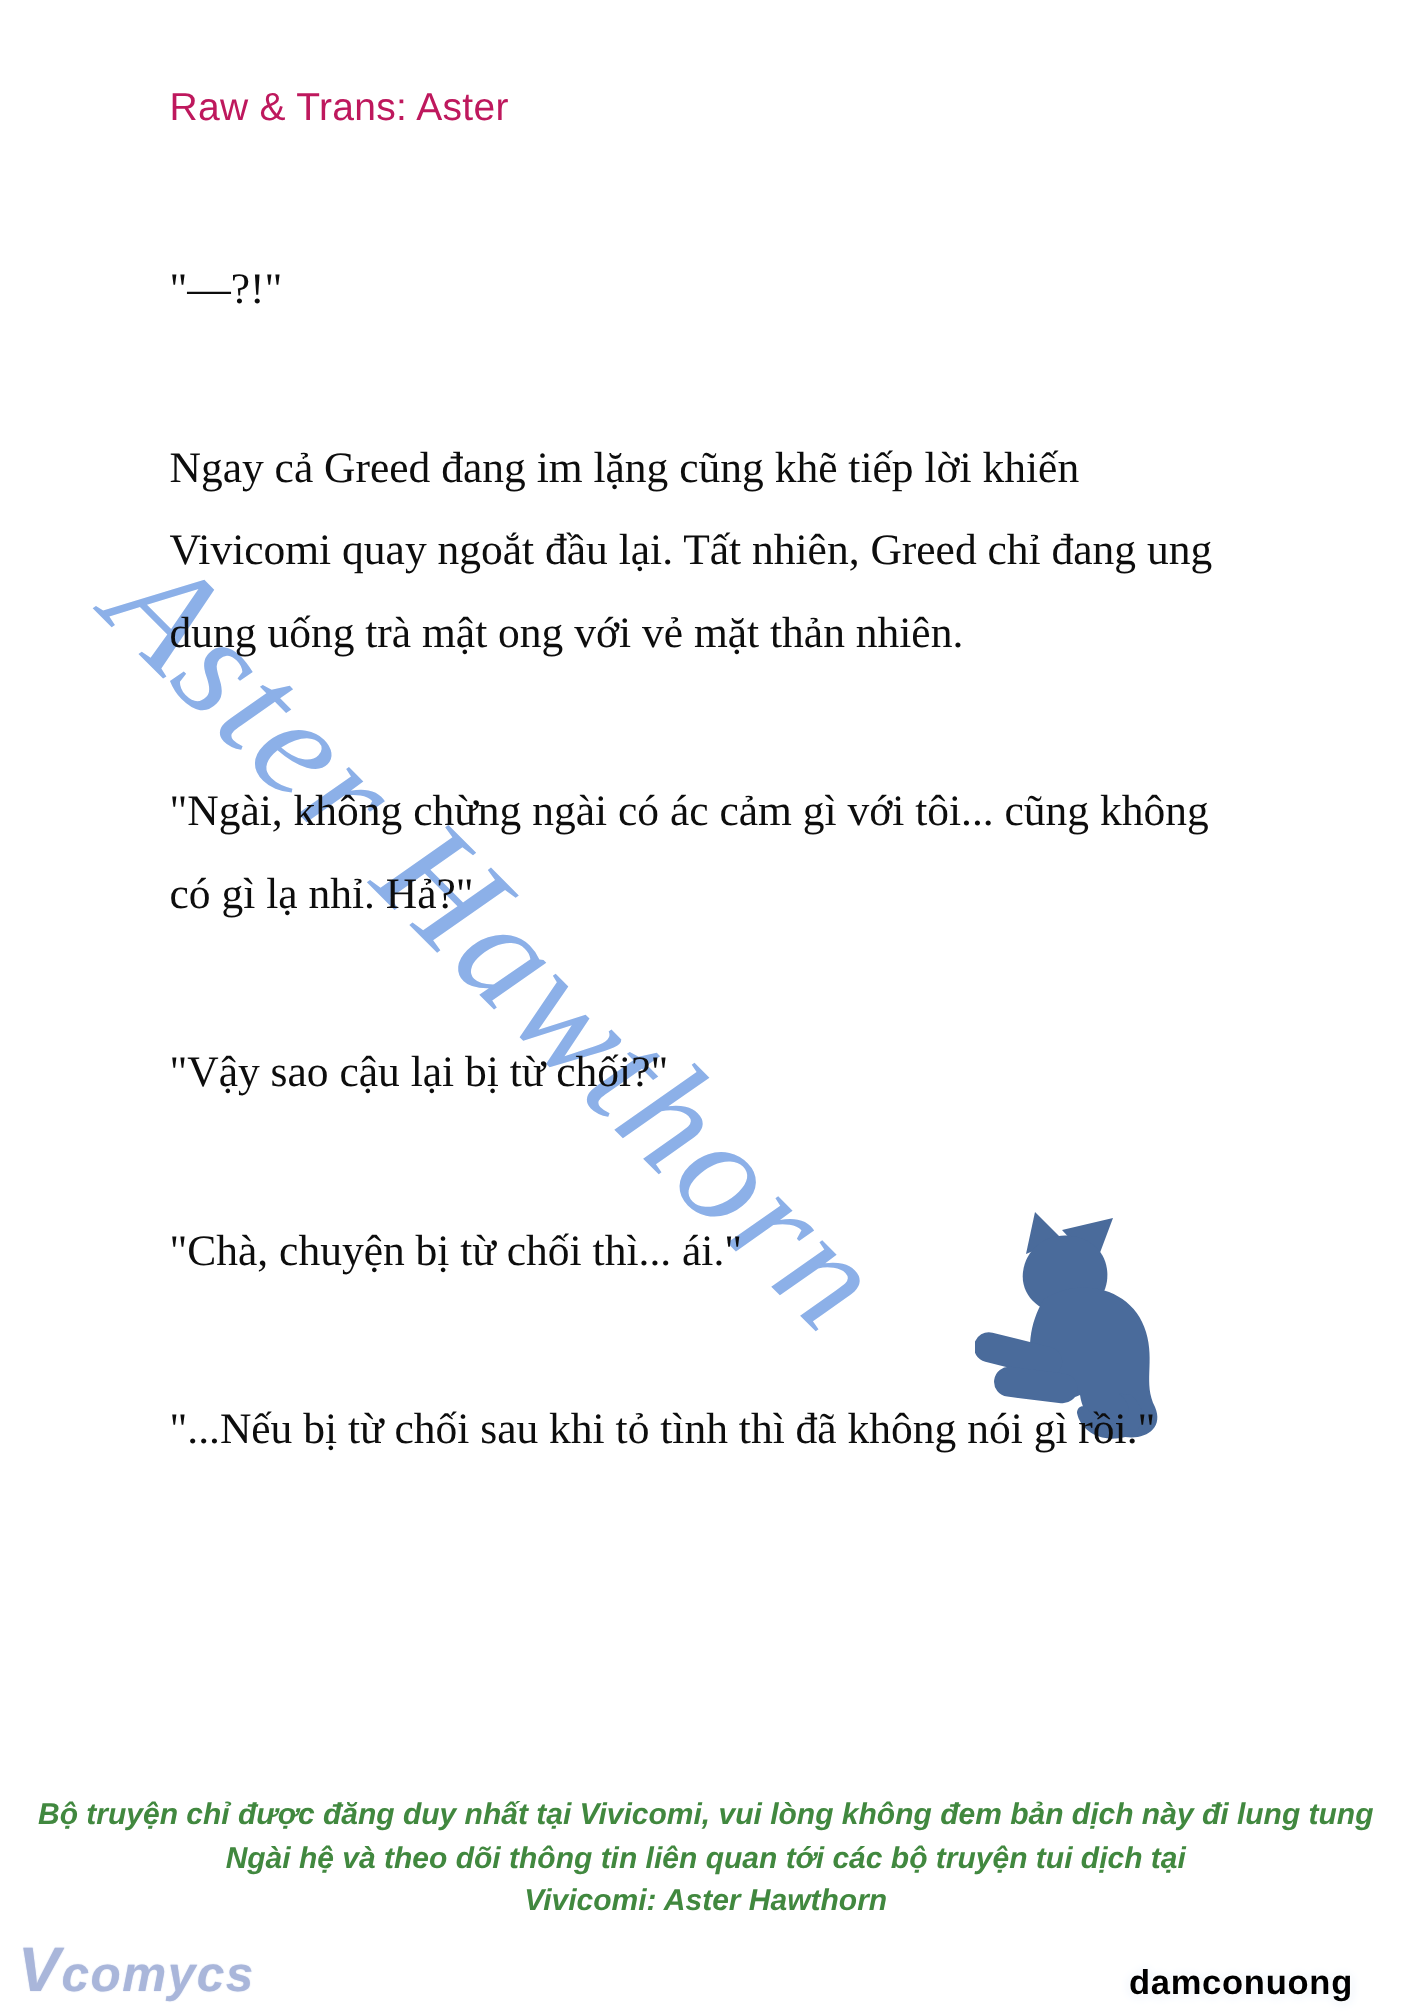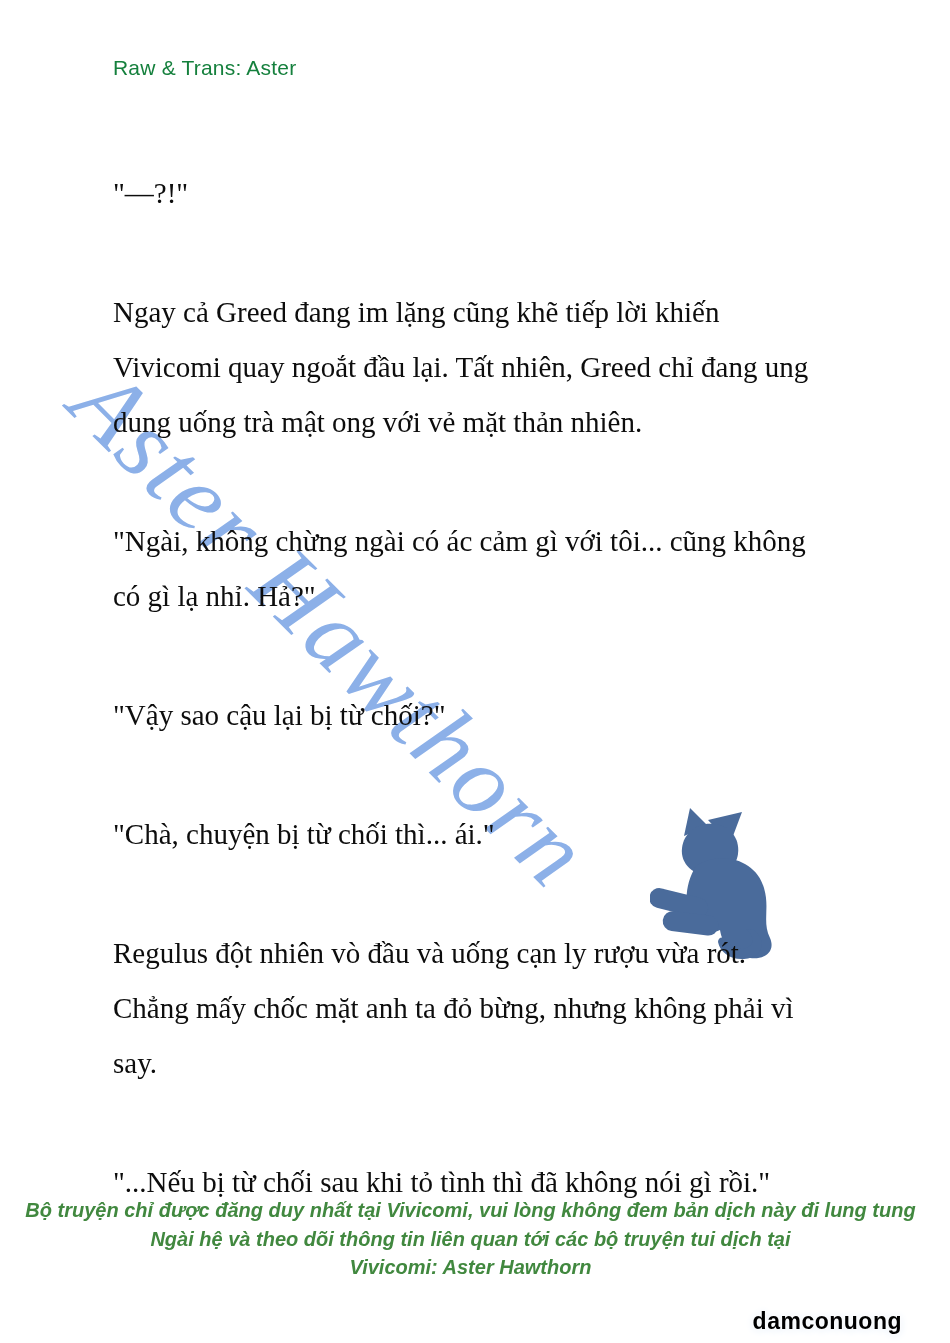--- a/index.html
+++ b/index.html
@@ -13,22 +13,22 @@
     height: 1343px;
     background: #ffffff;
     overflow: hidden;
     font-family: "Liberation Serif", "DejaVu Serif", serif;
   }
   .credit-header {
     position: absolute;
     top: 56px;
     left: 113px;
     font-family: "Liberation Sans", "DejaVu Sans", sans-serif;
-    font-size: 21px;
-    color: #15803d;
+    font-size: 26px;
+    color: #be185d;
     letter-spacing: 0.2px;
     z-index: 3;
   }
   .watermark {
     position: absolute;
     left: 130px;
     top: 345px;
     transform: rotate(45deg);
     transform-origin: 0 0;
     font-family: "Liberation Serif", "DejaVu Serif", serif;
@@ -132,26 +132,26 @@
       </g>
     </svg>
   </div>
 
   <div class="body-text">
     <p>"—?!"</p>
     <p>Ngay cả Greed đang im lặng cũng khẽ tiếp lời khiến Vivicomi quay ngoắt đầu lại. Tất nhiên, Greed chỉ đang ung dung uống trà mật ong với vẻ mặt thản nhiên.</p>
     <p>"Ngài, không chừng ngài có ác cảm gì với tôi... cũng không có gì lạ nhỉ. Hả?"</p>
     <p>"Vậy sao cậu lại bị từ chối?"</p>
     <p>"Chà, chuyện bị từ chối thì... ái."</p>
-    <p>Regulus đột nhiên vò đầu và uống cạn ly rượu vừa rót. Chẳng mấy chốc mặt anh ta đỏ bừng, nhưng không phải vì say.</p>
     <p>"...Nếu bị từ chối sau khi tỏ tình thì đã không nói gì rồi."</p>
   </div>
 
   <div class="footer">
     <div>Bộ truyện chỉ được đăng duy nhất tại Vivicomi, vui lòng không đem bản dịch này đi lung tung</div>
     <div>Ngài hệ và theo dõi thông tin liên quan tới các bộ truyện tui dịch tại</div>
     <div>Vivicomi: Aster Hawthorn</div>
   </div>
 
+  <div class="vcomycs-logo">Vcomycs</div>
 
   <div class="damconuong">damconuong</div>
 
 </div>
 
 </body></html>

